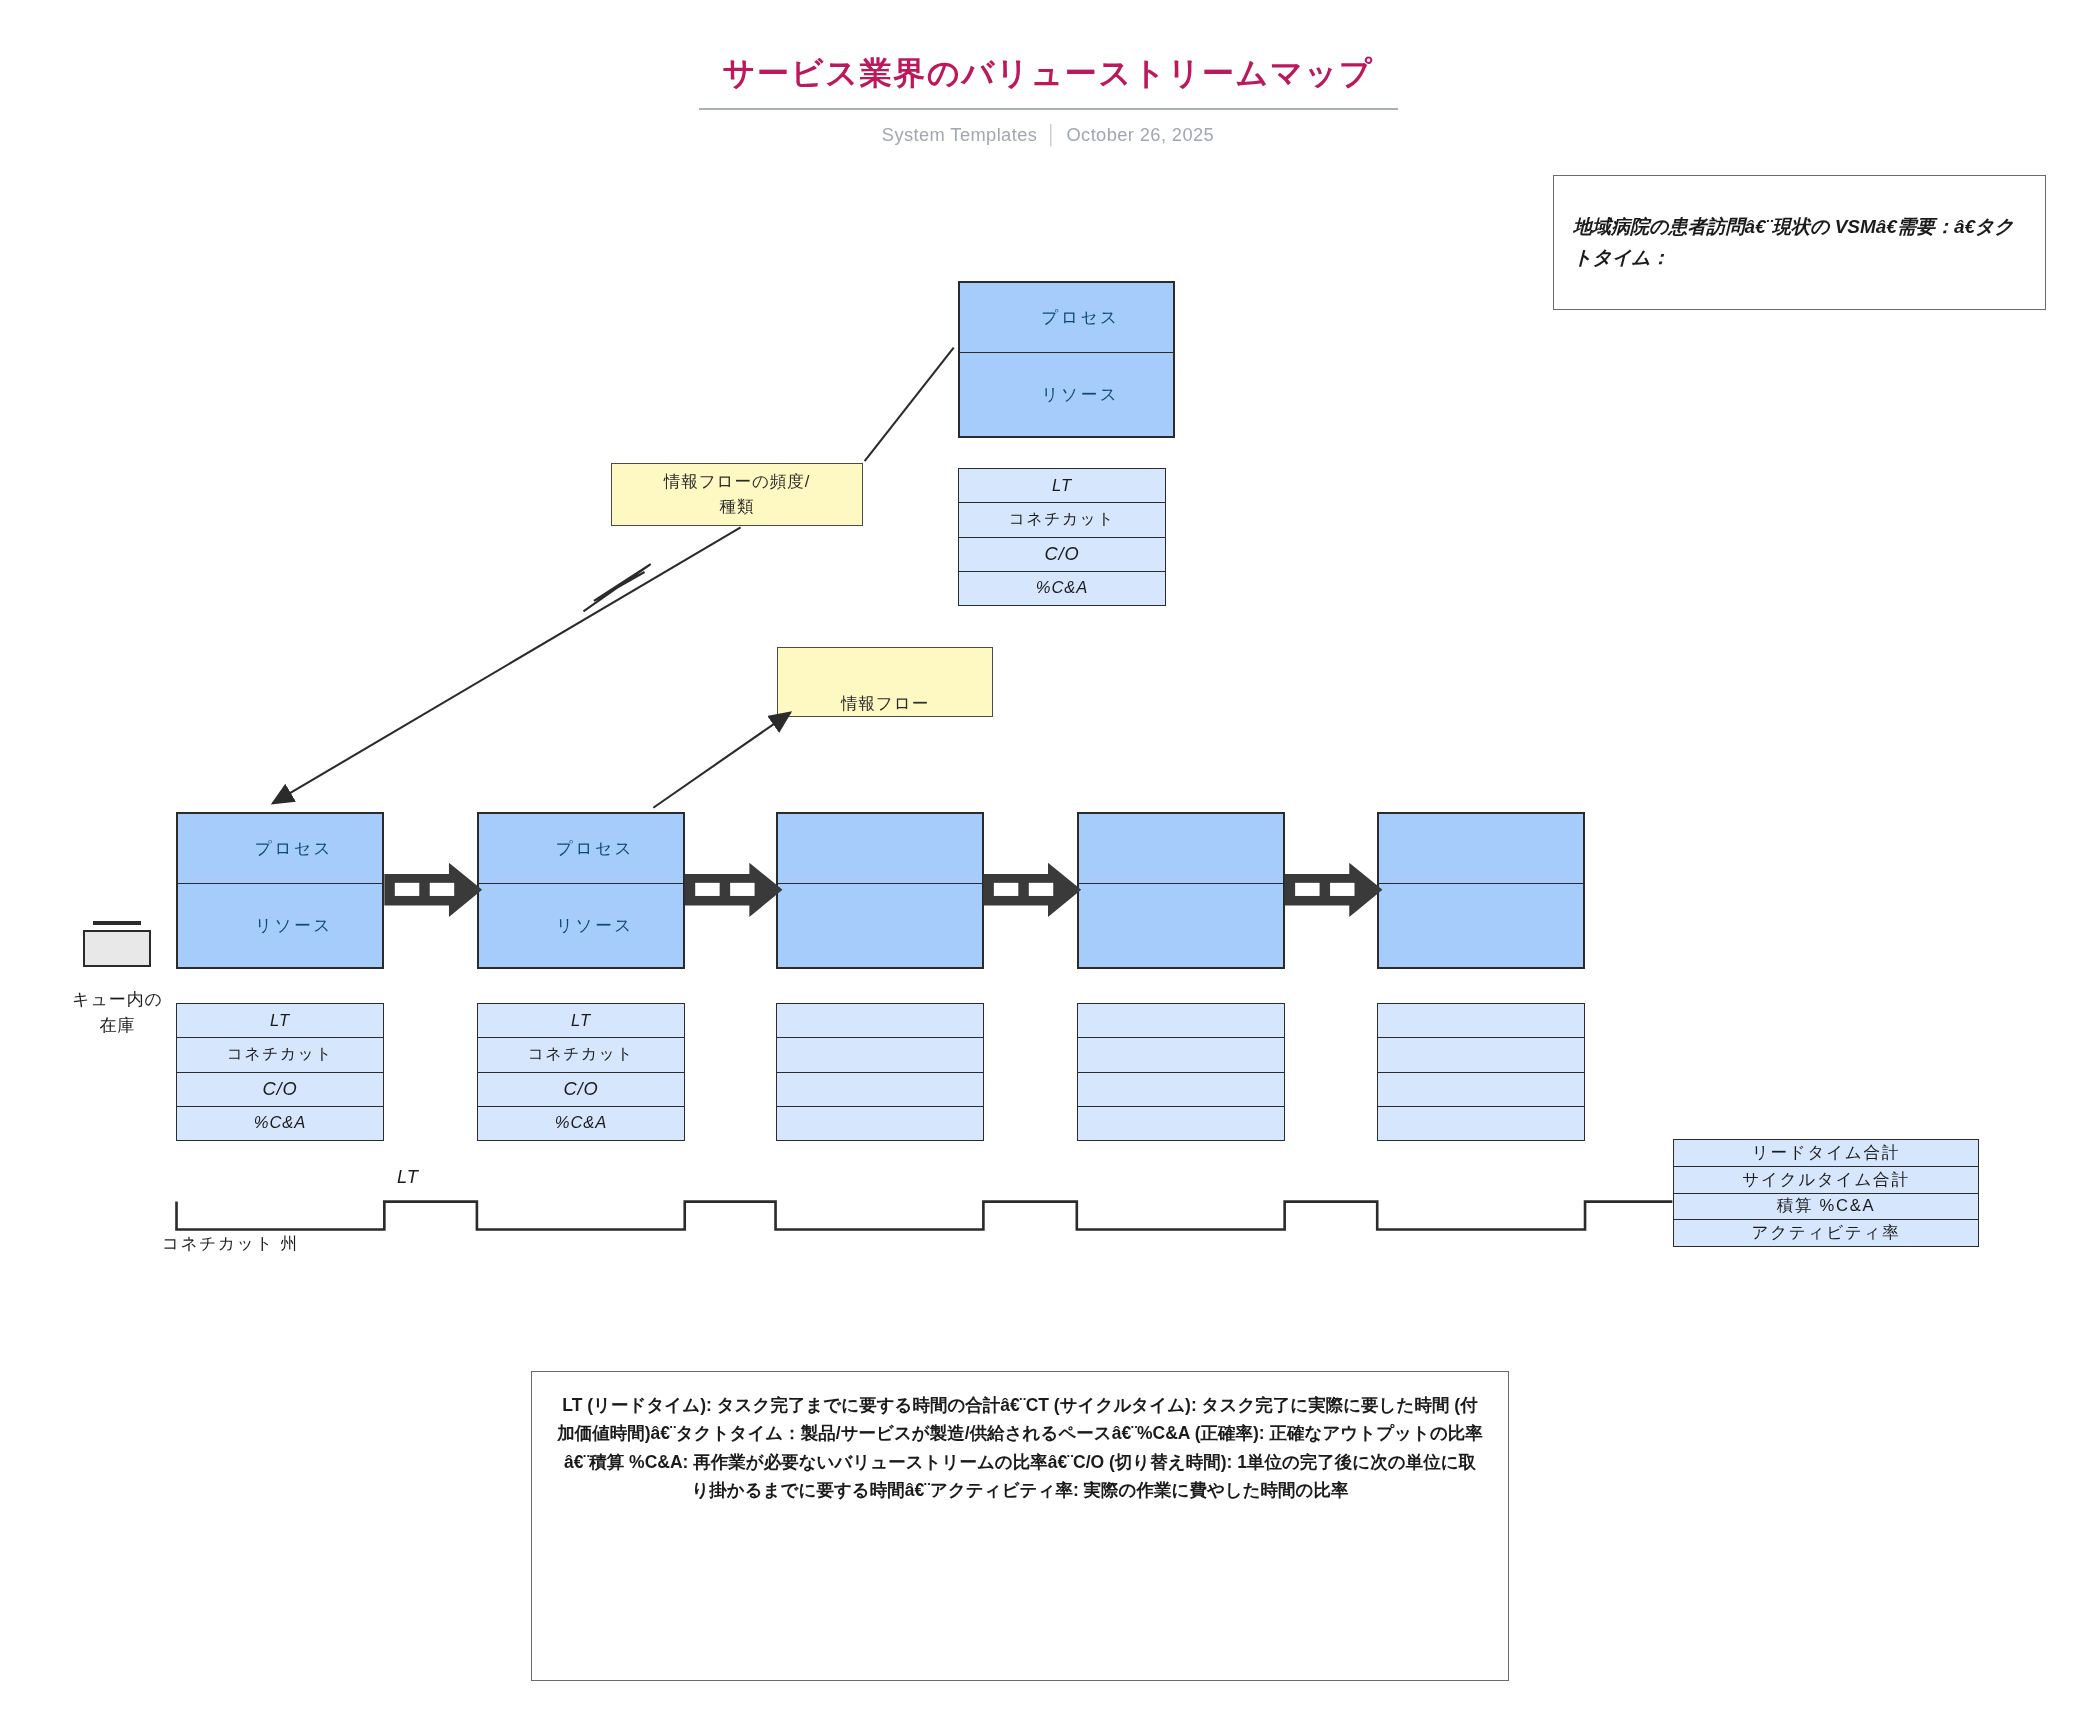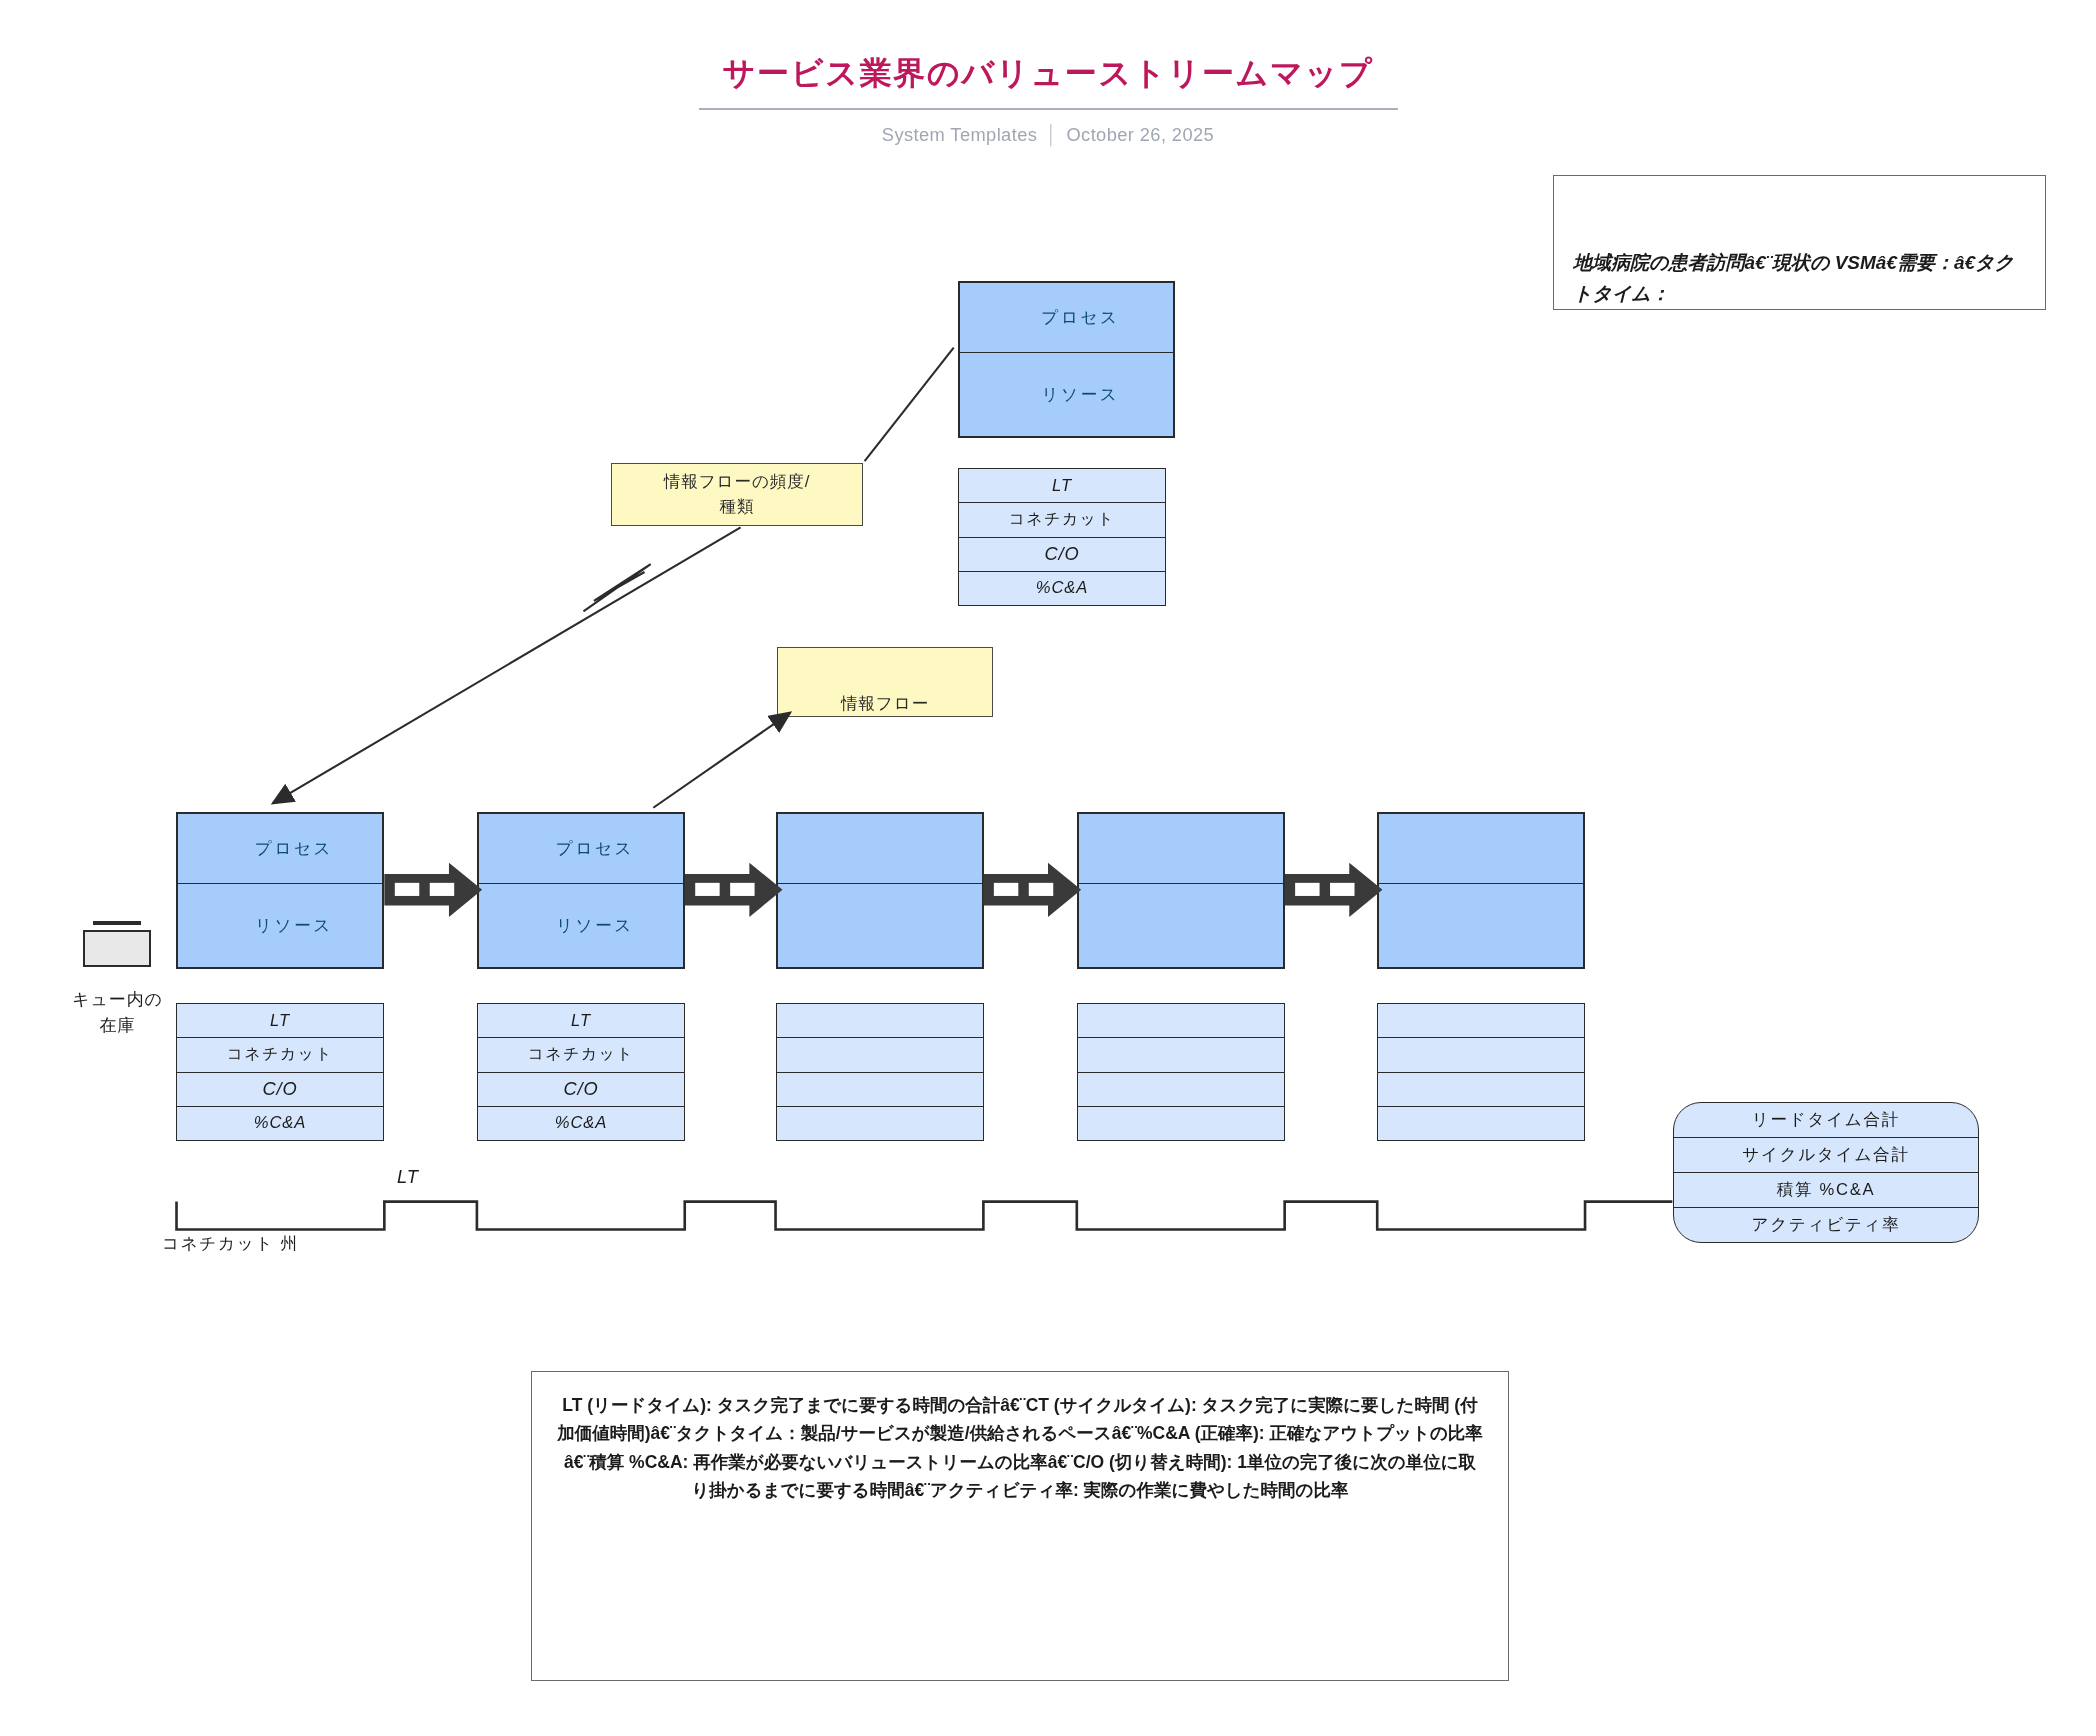--- a/index.html
+++ b/index.html
@@ -129,21 +129,21 @@
     box-sizing: border-box;
   }
 
   
   #info-callout {
     left: 1553px;
     top: 175px;
     width: 493px;
     height: 135px;
     display: flex;
-    align-items: flex-end;
+    align-items: center;
     padding: 0 19px;
   }
   #info-callout-text {
     font-size: 19px;
     font-weight: bold;
     font-style: italic;
     line-height: 1.6;
     color: #1b1b1b;
   }
 
@@ -191,24 +191,23 @@
     left: 162px;
     top: 1233px;
     font-size: 16.6px;
     letter-spacing: 1.7px;
     color: #1b1b1b;
   }
 
   
   #summary-box {
     left: 1673px;
-    top: 1102px;
+    top: 1139px;
     width: 306px;
-    height: 141px;
-    border-radius: 28px;
+    height: 108px;
   }
   #summary-box .data-row {
     font-style: normal;
     font-size: 16.6px;
     letter-spacing: 1.7px;
   }
 
   
   #legend-box {
     left: 531px;

